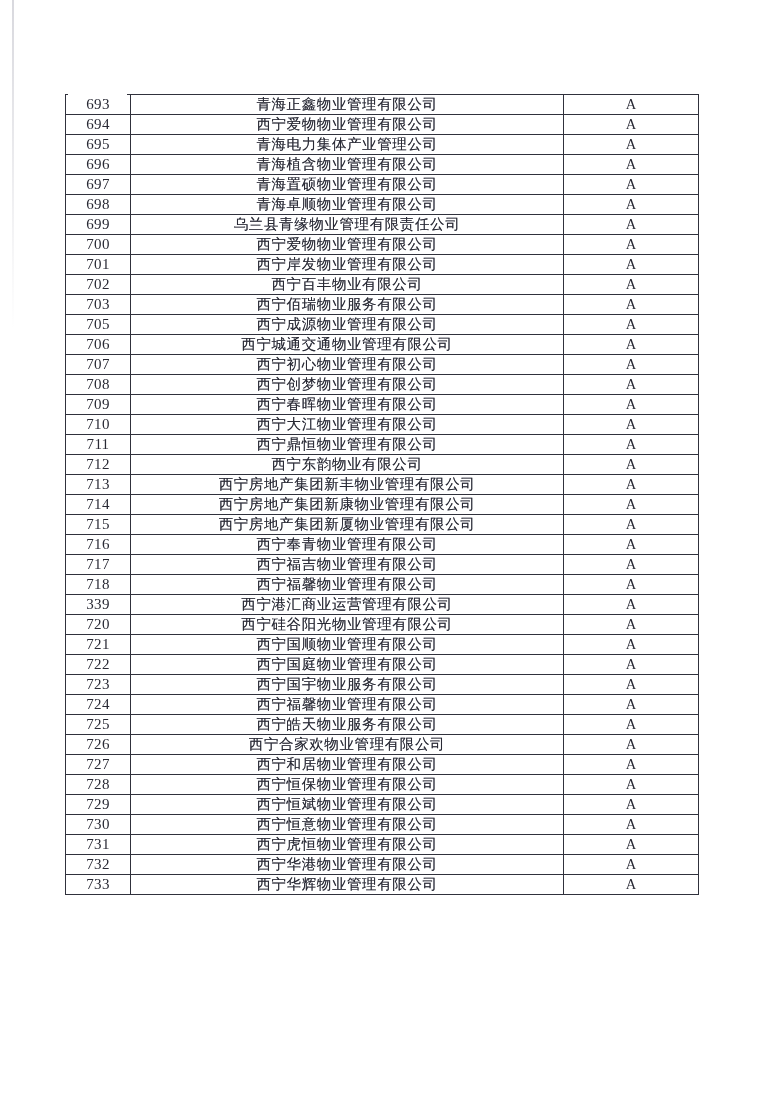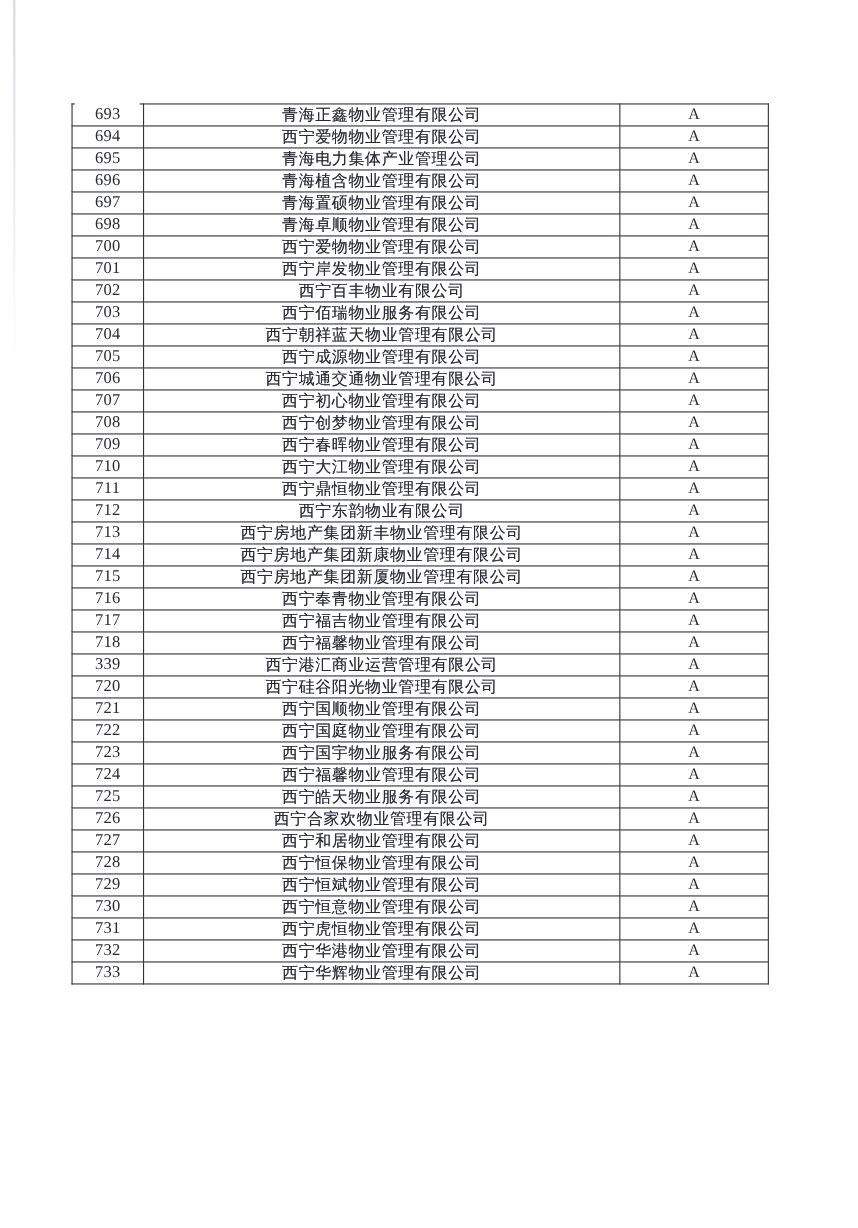--- a/index.html
+++ b/index.html
@@ -146,20 +146,31 @@
     </td>
     <td class="c-company">
       <span>青海卓顺物业管理有限公司</span>
     </td>
     <td class="c-grade">
       <span>A</span>
     </td>
   </tr>
         <tr>
     <td class="c-no">
+      <span>699</span>
+    </td>
+    <td class="c-company">
+      <span>乌兰县青缘物业管理有限责任公司</span>
+    </td>
+    <td class="c-grade">
+      <span>A</span>
+    </td>
+  </tr>
+        <tr>
+    <td class="c-no">
       <span>700</span>
     </td>
     <td class="c-company">
       <span>西宁爱物物业管理有限公司</span>
     </td>
     <td class="c-grade">
       <span>A</span>
     </td>
   </tr>
         <tr>
@@ -183,31 +194,20 @@
     <td class="c-grade">
       <span>A</span>
     </td>
   </tr>
         <tr>
     <td class="c-no">
       <span>703</span>
     </td>
     <td class="c-company">
       <span>西宁佰瑞物业服务有限公司</span>
-    </td>
-    <td class="c-grade">
-      <span>A</span>
-    </td>
-  </tr>
-        <tr>
-    <td class="c-no">
-      <span>704</span>
-    </td>
-    <td class="c-company">
-      <span>西宁朝祥蓝天物业管理有限公司</span>
     </td>
     <td class="c-grade">
       <span>A</span>
     </td>
   </tr>
         <tr>
     <td class="c-no">
       <span>705</span>
     </td>
     <td class="c-company">

